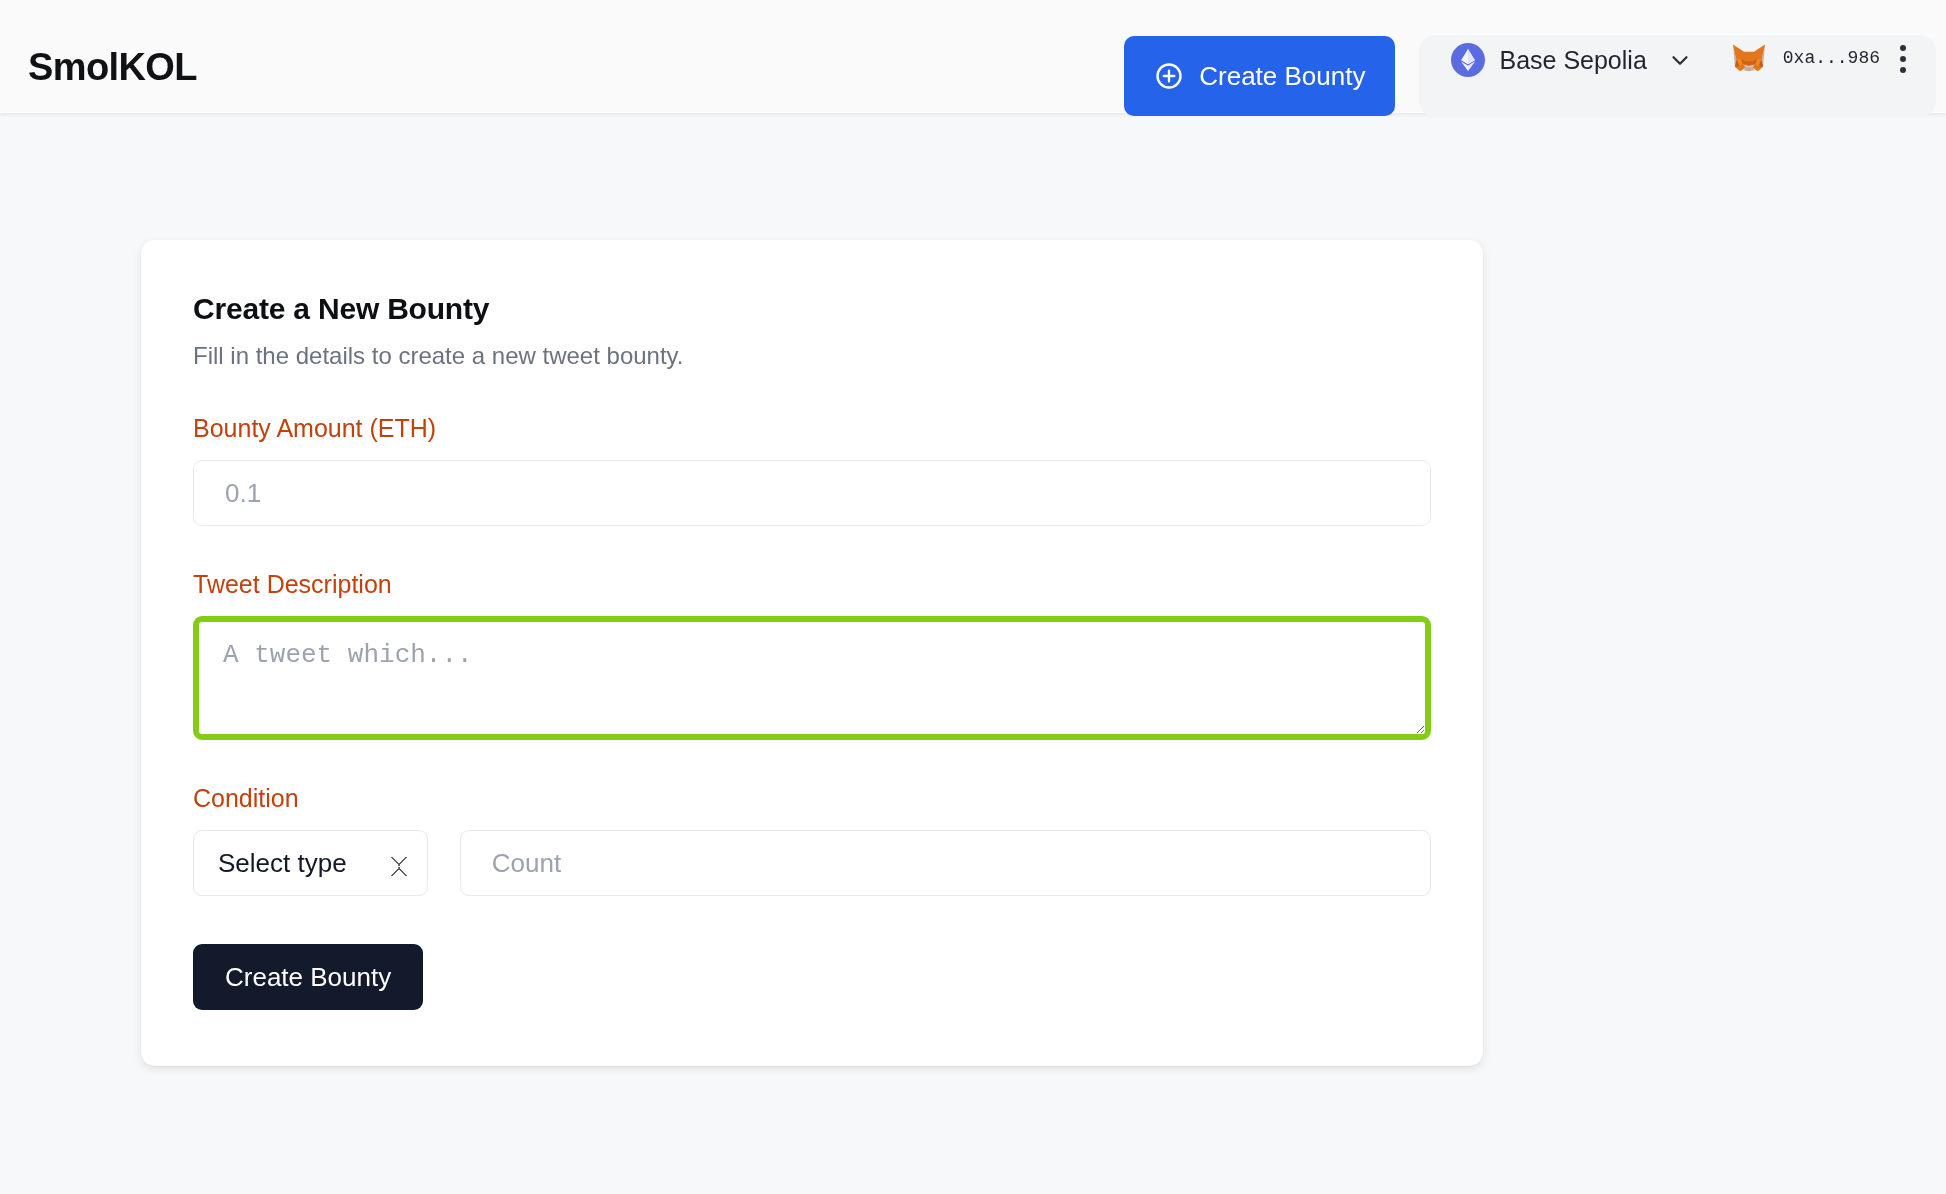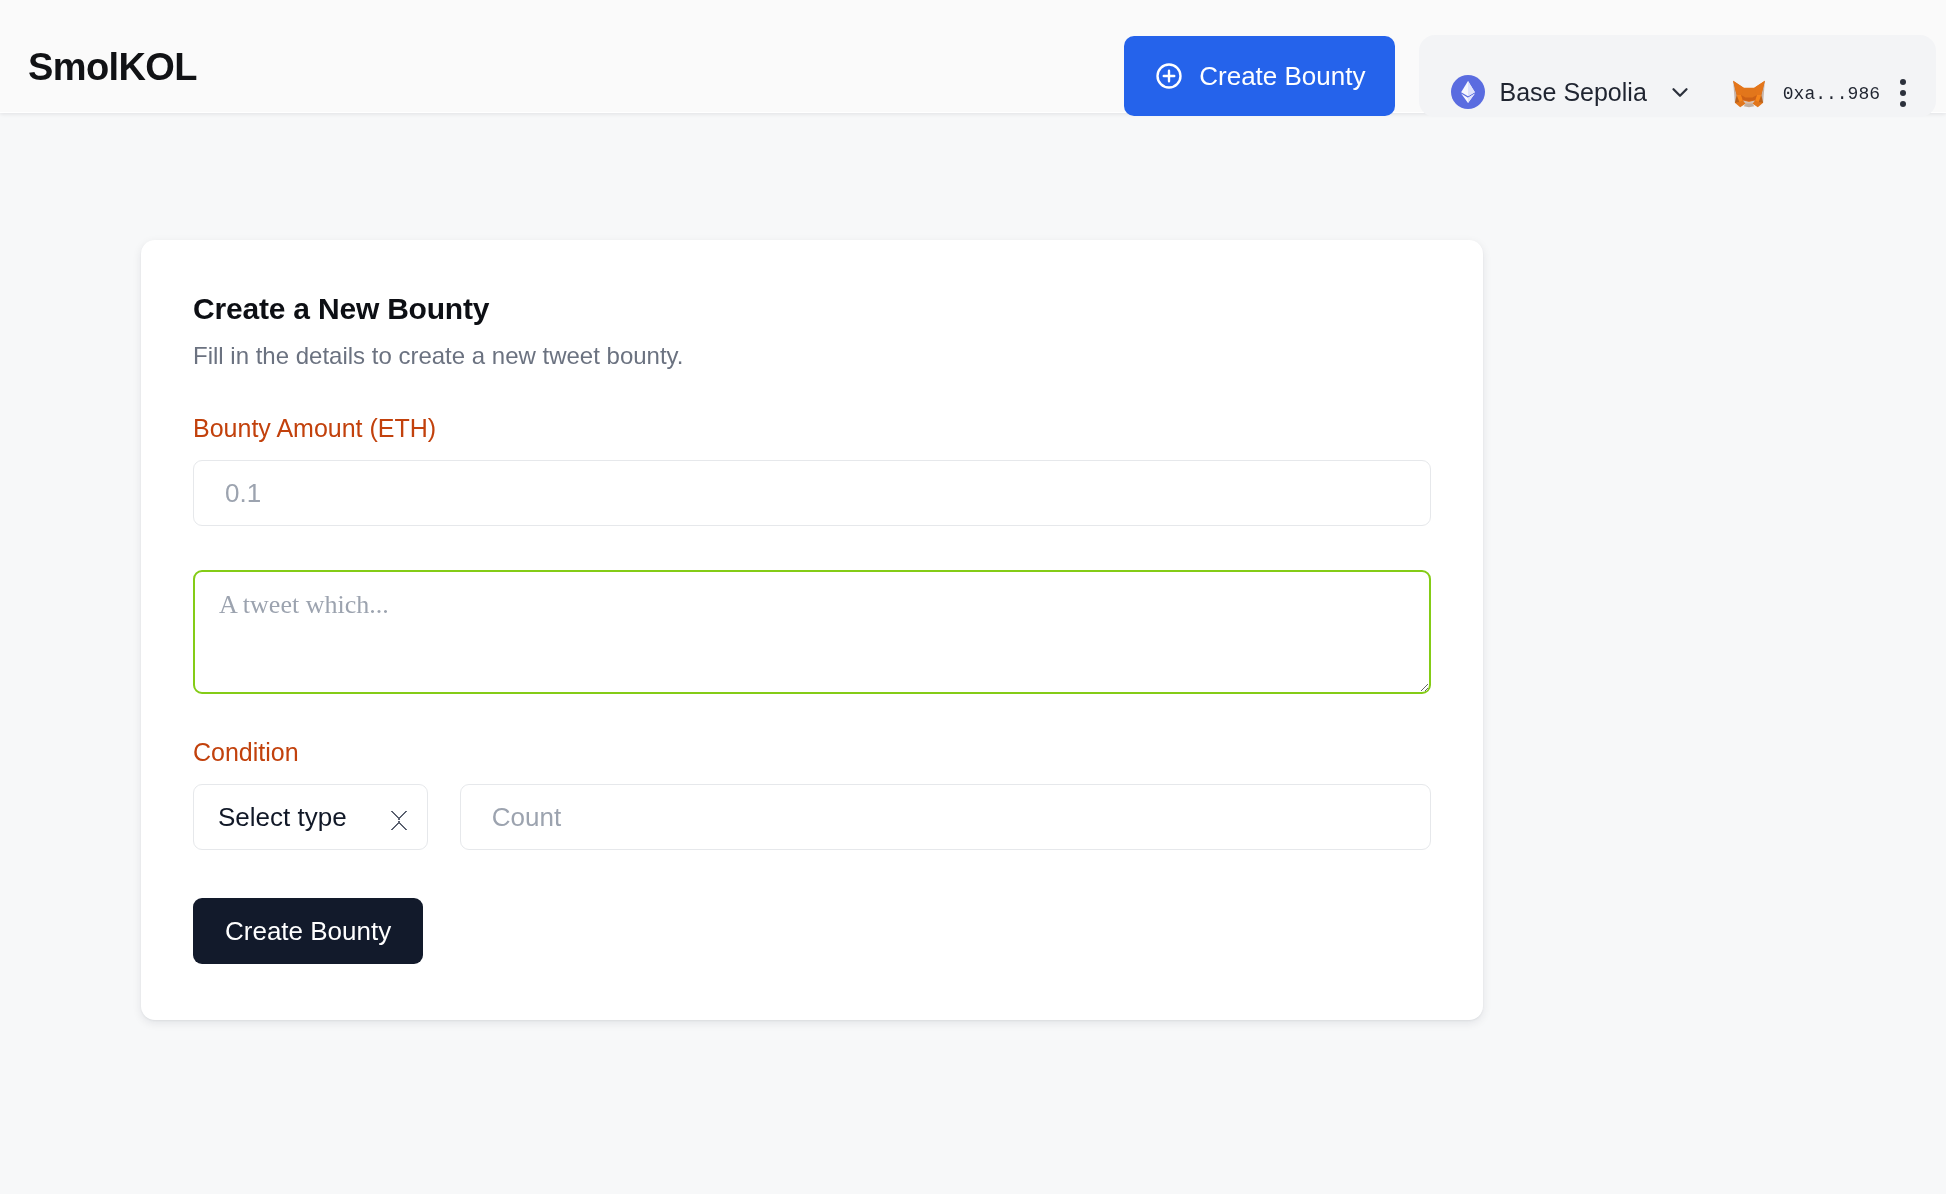--- a/index.html
+++ b/index.html
@@ -57,21 +57,21 @@
     font-family: "Liberation Sans", sans-serif;
     font-size: 26px;
     cursor: pointer;
     white-space: nowrap;
   }
   .btn-create-top .plus-circle { flex: 0 0 auto; display:block; }
 
   
   .wallet-bar {
     display: flex;
-    align-items: flex-end;
+    align-items: flex-start;
     gap: 0;
     background: #f3f4f6;
     border-radius: 16px;
     height: 82px;
     margin-left: 24px;
     padding: 0 16px 0 22px;
   }
 
   .network-chip {
     display: flex;
@@ -175,24 +175,24 @@
     font-size: 26px;
     color: #111827;
     padding: 0 31px;
     outline: none;
   }
   .text-input::placeholder { color: #9ca3af; }
 
   .textarea-input {
     width: 100%;
     height: 124px;
-    border: 2px solid #84cc16;
+    border: 6px solid #84cc16;
     border-radius: 9px;
     background: #ffffff;
-    font-family: Liberation Serif, serif;
+    font-family: Liberation Mono, monospace;
     font-size: 26px;
     color: #111827;
     padding: 18px 24px;
     outline: none;
     resize: vertical;
     display: block;
   }
   .textarea-input::placeholder { color: #9ca3af; }
 
   .condition-row {
@@ -310,20 +310,21 @@
 
     <h1 class="card-title">Create a New Bounty</h1>
     <p class="card-subtitle">Fill in the details to create a new tweet bounty.</p>
 
     <div class="field-group">
       <label class="field-label">Bounty Amount (ETH)</label>
       <input class="text-input" type="text" placeholder="0.1" style="">
     </div>
 
     <div class="field-group">
+      <label class="field-label">Tweet Description</label>
       <textarea class="textarea-input" placeholder="A tweet which..." style=""></textarea>
     </div>
 
     <div class="field-group">
       <label class="field-label">Condition</label>
       <div class="condition-row">
         <select class="type-select">
           <option>Select type</option>
         </select>
         <input class="text-input count-input" type="text" placeholder="Count" style="">

